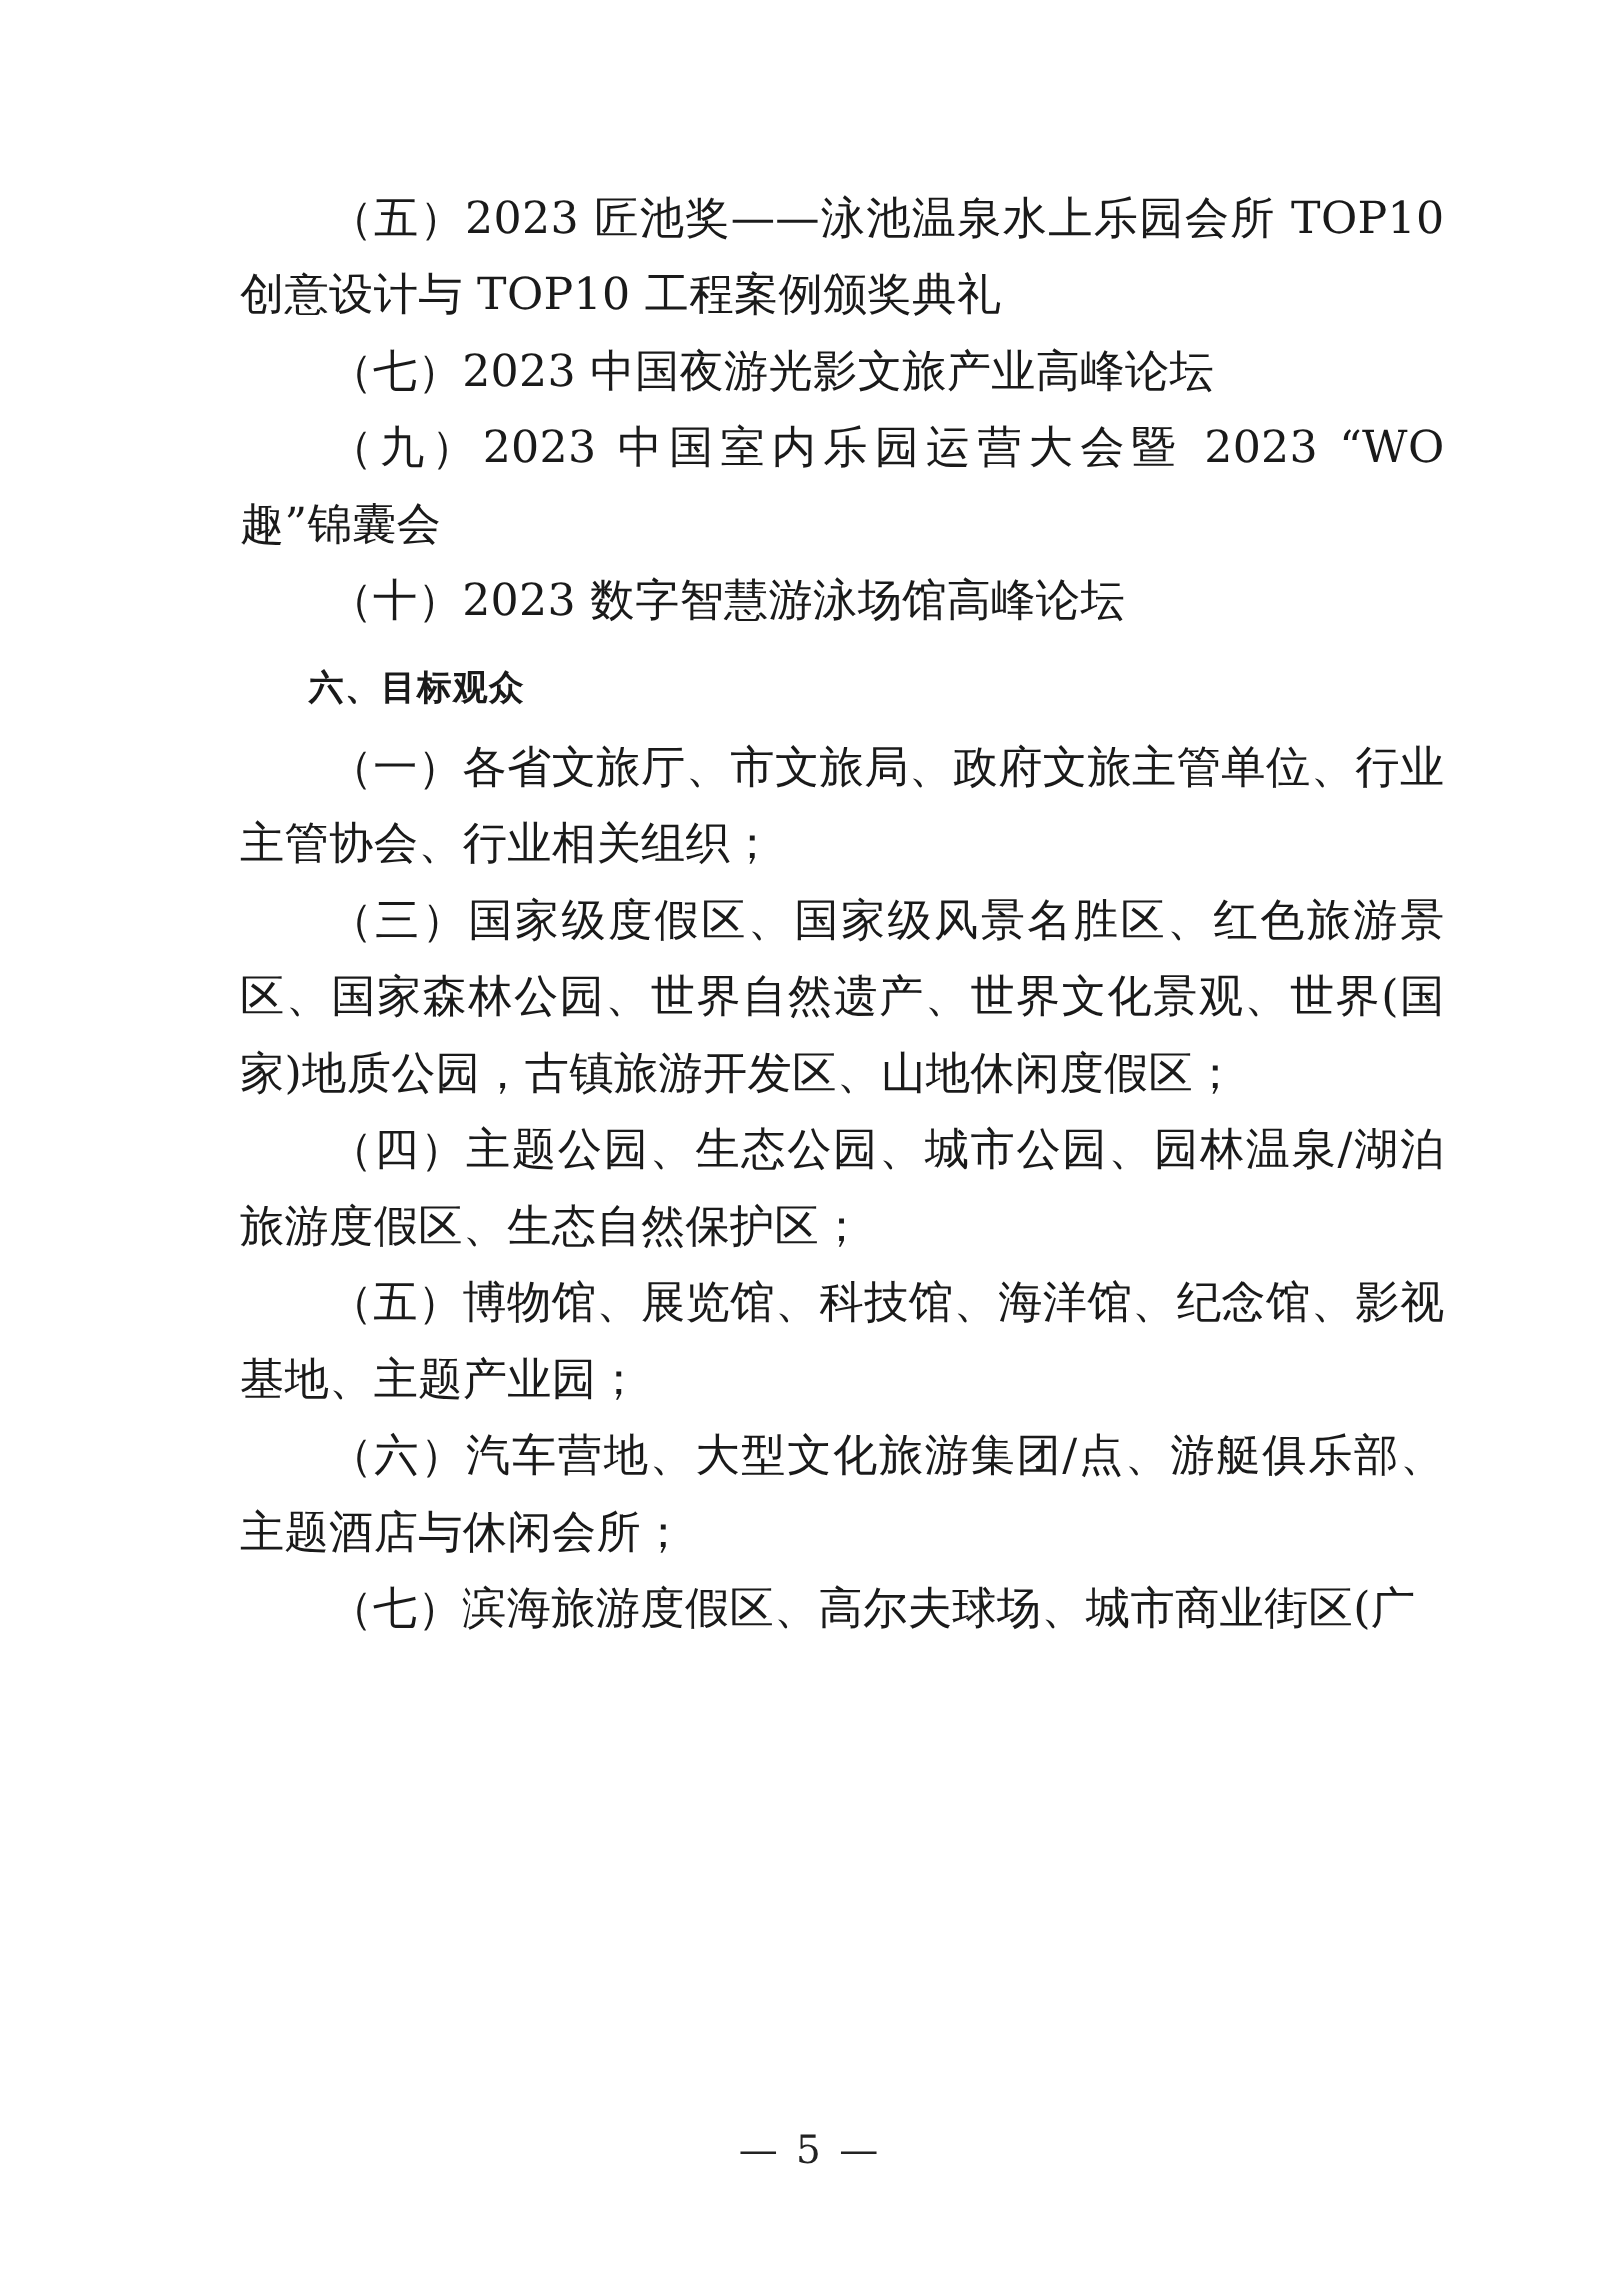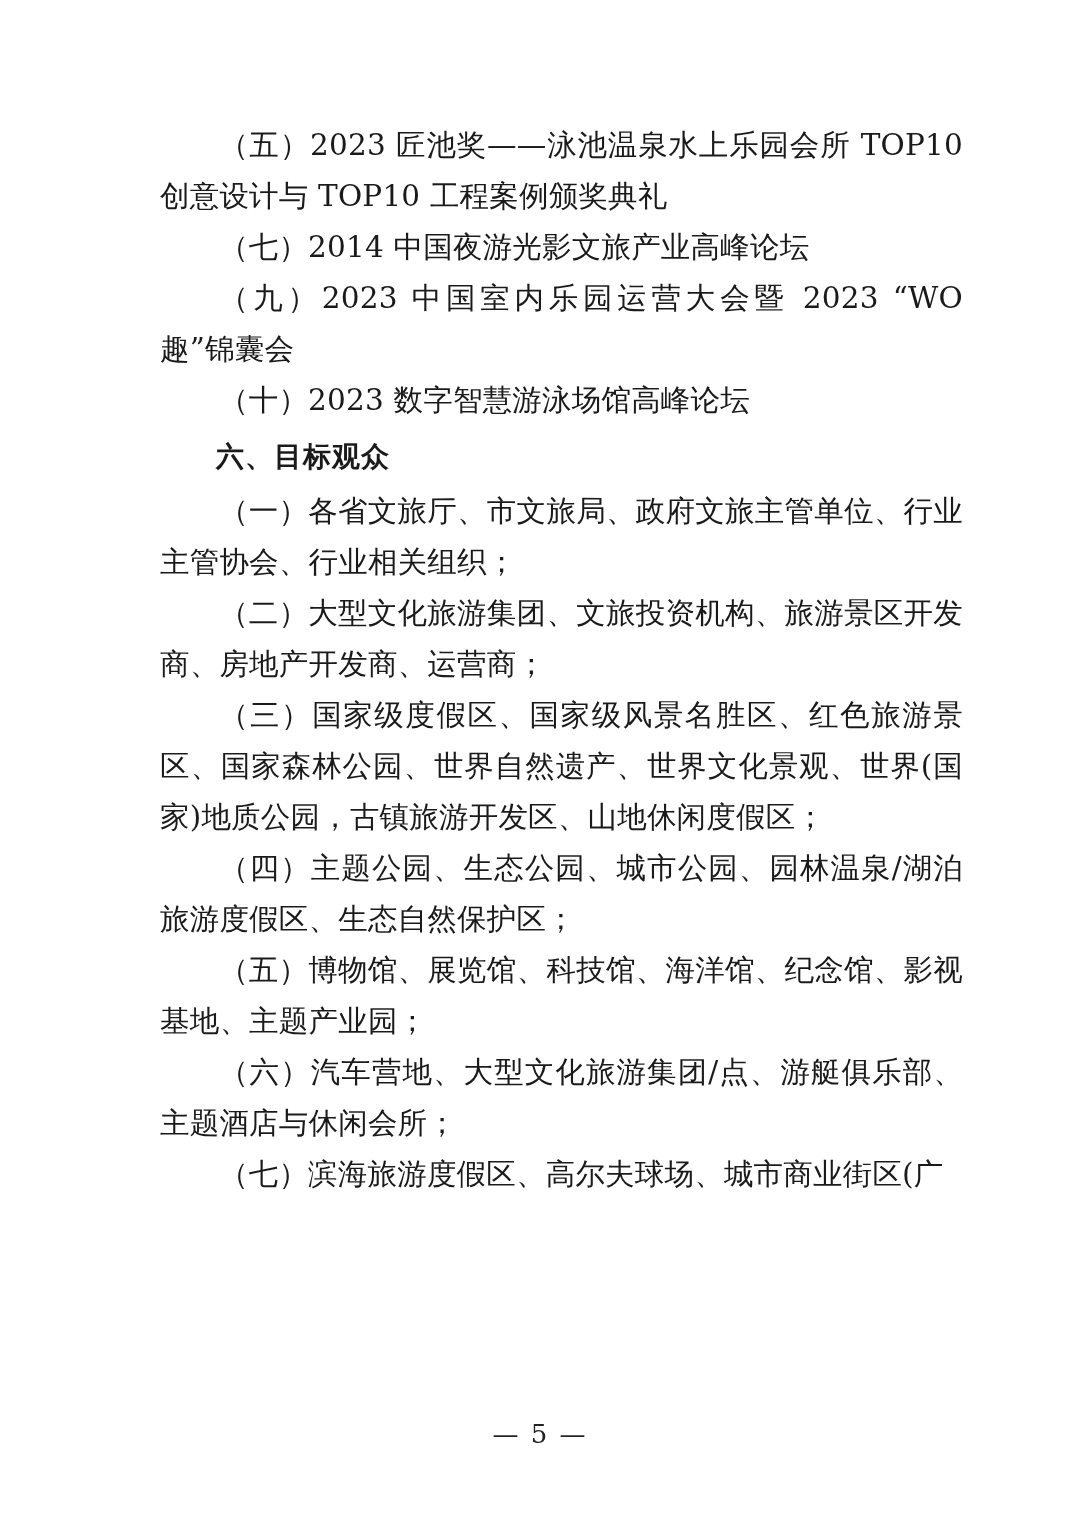--- a/index.html
+++ b/index.html
@@ -31,22 +31,22 @@
     text-justify: inter-ideograph;
   }
   .para {
     margin: 0;
     text-indent: 2em;
   }
   .section-heading {
     margin: 7px 0 2px 0;
     text-indent: 2em;
     font-weight: 700;
-    font-family: Liberation Mono, monospace;
-    font-size: 28px;
+    font-family: Liberation Sans, sans-serif;
+    font-size: 23px;
     letter-spacing: 1px;
   }
   .page-number {
     position: absolute;
     left: 0;
     right: 0;
     bottom: 78px;
     text-align: center;
     font-size: 26px;
     font-family: "DejaVu Serif", "Liberation Serif", serif;
@@ -54,28 +54,27 @@
     letter-spacing: 2px;
   }
 </style>
 </head>
 <body>
 
 <div class="page">
   <div class="doc-body">
 
     <p class="para">（五）2023 匠池奖——泳池温泉水上乐园会所 TOP10 创意设计与 TOP10 工程案例颁奖典礼</p>
-    <p class="para">（七）2014 中国夜游光影文旅产业高峰论坛</p>
+    <p class="para">（七）2023 中国夜游光影文旅产业高峰论坛</p>
     <p class="para">（九）2023 中国室内乐园运营大会暨 2023 “WO 趣”锦囊会</p>
     <p class="para">（十）2023 数字智慧游泳场馆高峰论坛</p>
 
     <p class="section-heading">六、目标观众</p>
 
     <p class="para">（一）各省文旅厅、市文旅局、政府文旅主管单位、行业主管协会、行业相关组织；</p>
-    <p class="para">（二）大型文化旅游集团、文旅投资机构、旅游景区开发商、房地产开发商、运营商；</p>
     <p class="para">（三）国家级度假区、国家级风景名胜区、红色旅游景区、国家森林公园、世界自然遗产、世界文化景观、世界(国家)地质公园，古镇旅游开发区、山地休闲度假区；</p>
     <p class="para">（四）主题公园、生态公园、城市公园、园林温泉/湖泊旅游度假区、生态自然保护区；</p>
     <p class="para">（五）博物馆、展览馆、科技馆、海洋馆、纪念馆、影视基地、主题产业园；</p>
     <p class="para">（六）汽车营地、大型文化旅游集团/点、游艇俱乐部、主题酒店与休闲会所；</p>
     <p class="para">（七）滨海旅游度假区、高尔夫球场、城市商业街区(广</p>
 
   </div>
 </div>
 
 <div class="page-number">— 5 —</div>

